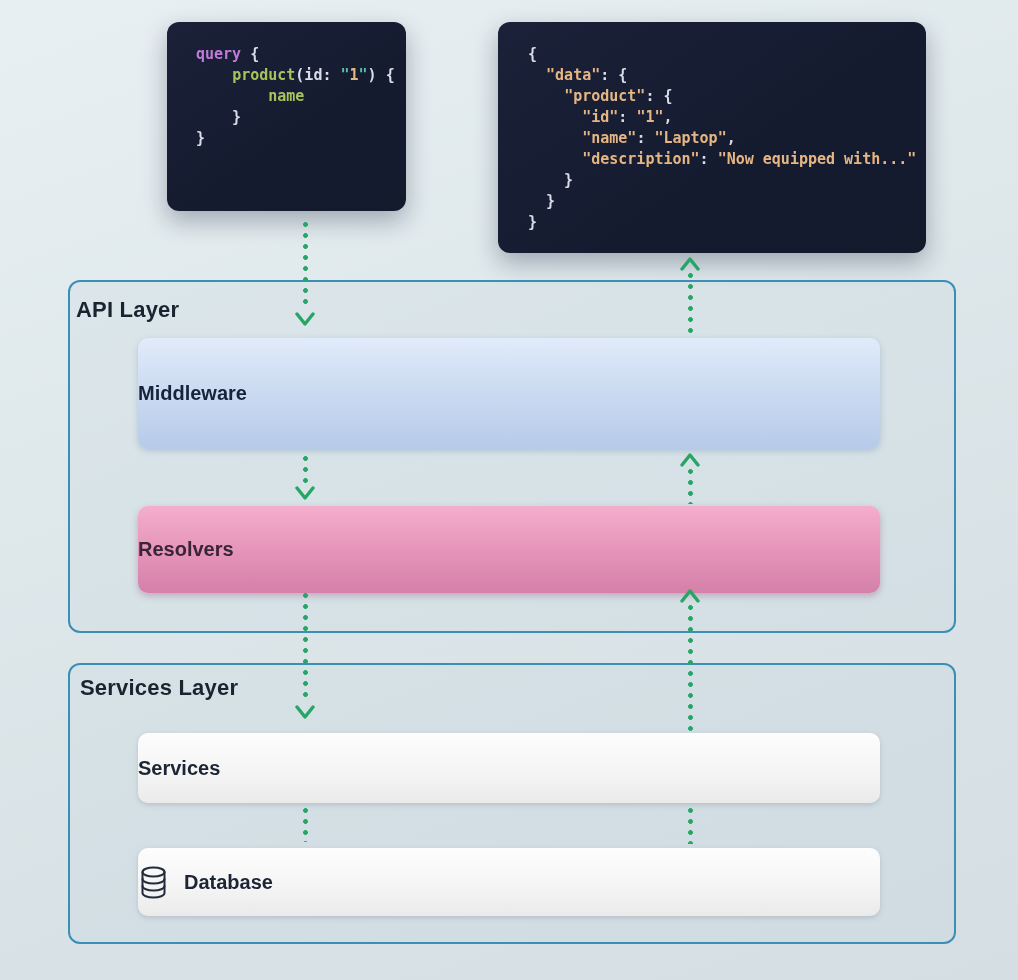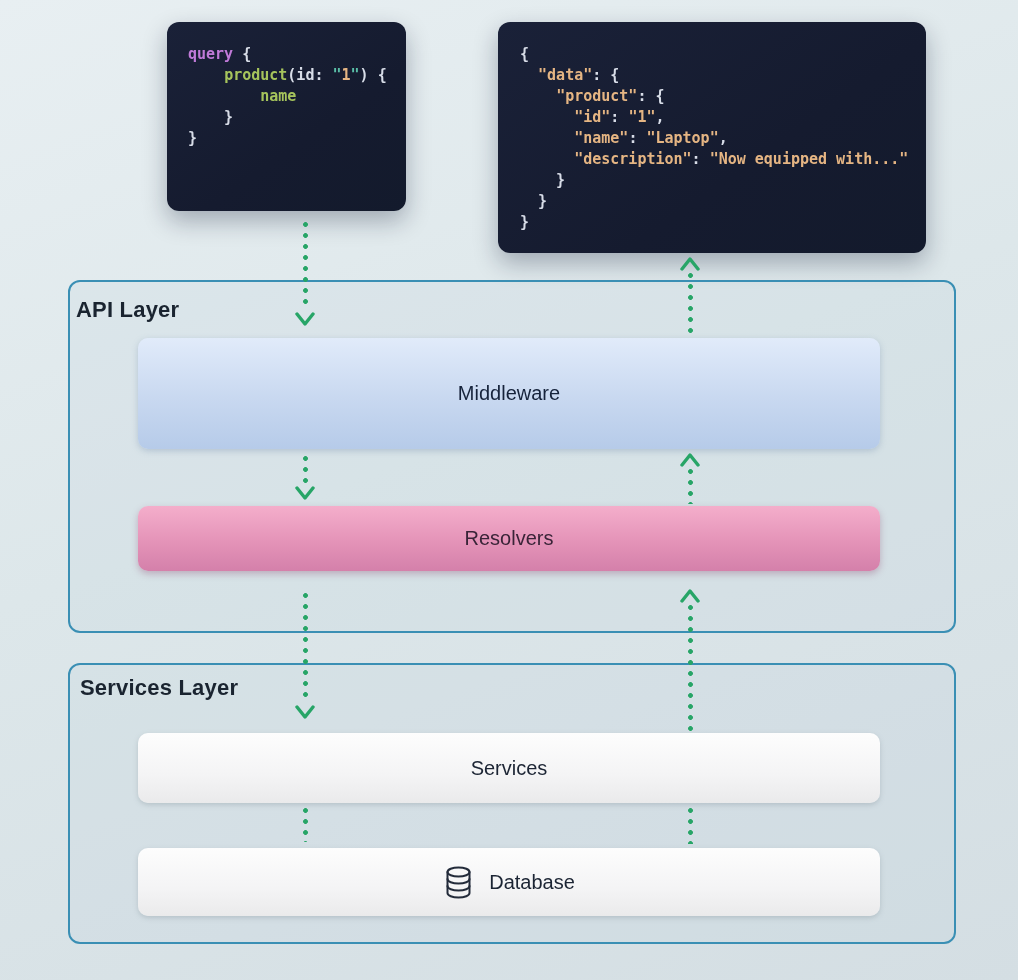--- a/index.html
+++ b/index.html
@@ -15,21 +15,21 @@
     position:absolute;
     background:linear-gradient(145deg,#1a2138 0%,#151b2f 60%,#131a2c 100%);
     border-radius:12px;
     box-shadow:0 10px 24px rgba(10,20,45,.30);
     font-family:"DejaVu Sans Mono", monospace;
     font-size:15px;font-weight:bold;line-height:21px;
     color:#d8dde8;
   }
   .code-query{left:167px;top:22px;width:239px;height:189px;padding:22px 0 0 21px;box-sizing:border-box;}
   .code-response{left:498px;top:22px;width:428px;height:231px;padding:22px 0 0 22px;box-sizing:border-box;}
-  .code-line{white-space:pre;}
+  .code-line{white-space:pre;margin-left:8px;}
   .tok-purple{color:#c07ad8;}
   .tok-green{color:#a6c45c;}
   .tok-punct{color:#d8dde8;}
   .tok-teal{color:#5abfa8;}
   .tok-tan{color:#e5b583;}
   
   .layer{
     position:absolute;
     border:2px solid #3a8fb4;
     border-radius:12px;
@@ -41,31 +41,31 @@
   .layer-label{
     position:absolute;
     font-size:22px;font-weight:600;color:#1a2430;letter-spacing:.2px;
   }
   .label-api{left:76px;top:297px;}
   .label-service{left:80px;top:675px;}
   
   .block{
     position:absolute;left:138px;width:742px;
     border-radius:10px;
-    display:flex;align-items:center;justify-content:center;
-    font-size:20px;font-weight:normal;
+    display:flex;align-items:center;
+    font-size:20px;font-weight:bold;
   }
   .block-middleware{
     top:338px;height:111px;
     background:linear-gradient(180deg,#e1ebfa 0%,#c8d8f0 55%,#b6cbe9 100%);
     box-shadow:0 2px 6px rgba(110,135,170,.35);
     color:#16233b;
   }
   .block-resolvers{
-    top:506px;height:65px;
+    top:506px;height:87px;
     background:linear-gradient(180deg,#f4aecb 0%,#e493b8 55%,#d480aa 100%);
     box-shadow:0 3px 7px rgba(150,90,125,.40);
     color:#3a2438;
   }
   .block-services{
     top:733px;height:70px;
     background:linear-gradient(180deg,#fdfdfd 0%,#f4f4f5 60%,#eaeaeb 100%);
     box-shadow:0 2px 5px rgba(125,140,150,.35);
     color:#1c2534;
   }

